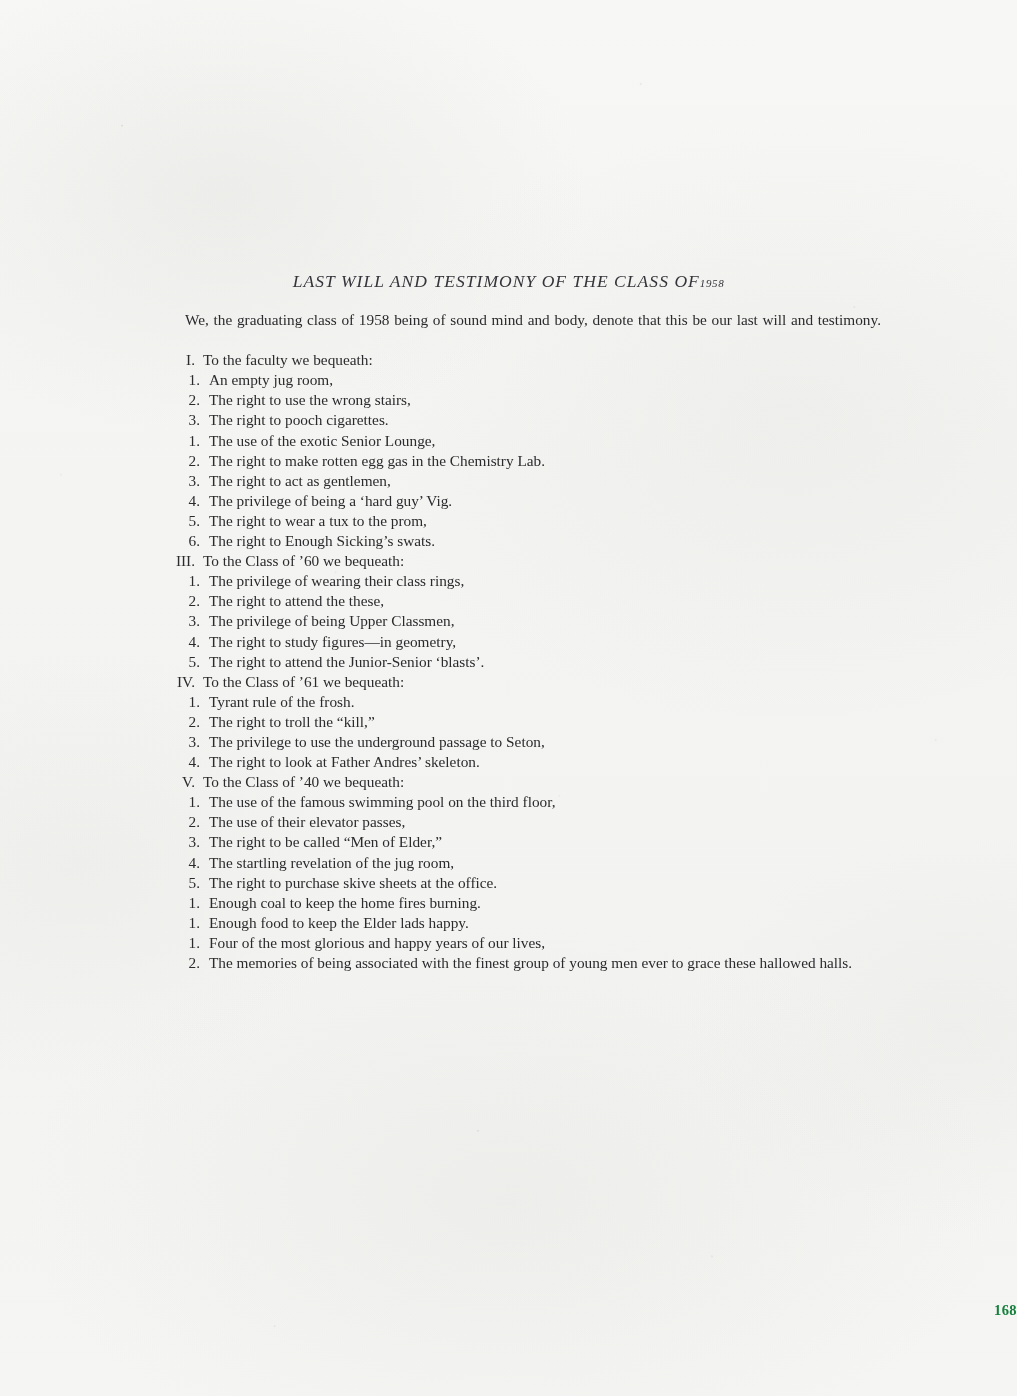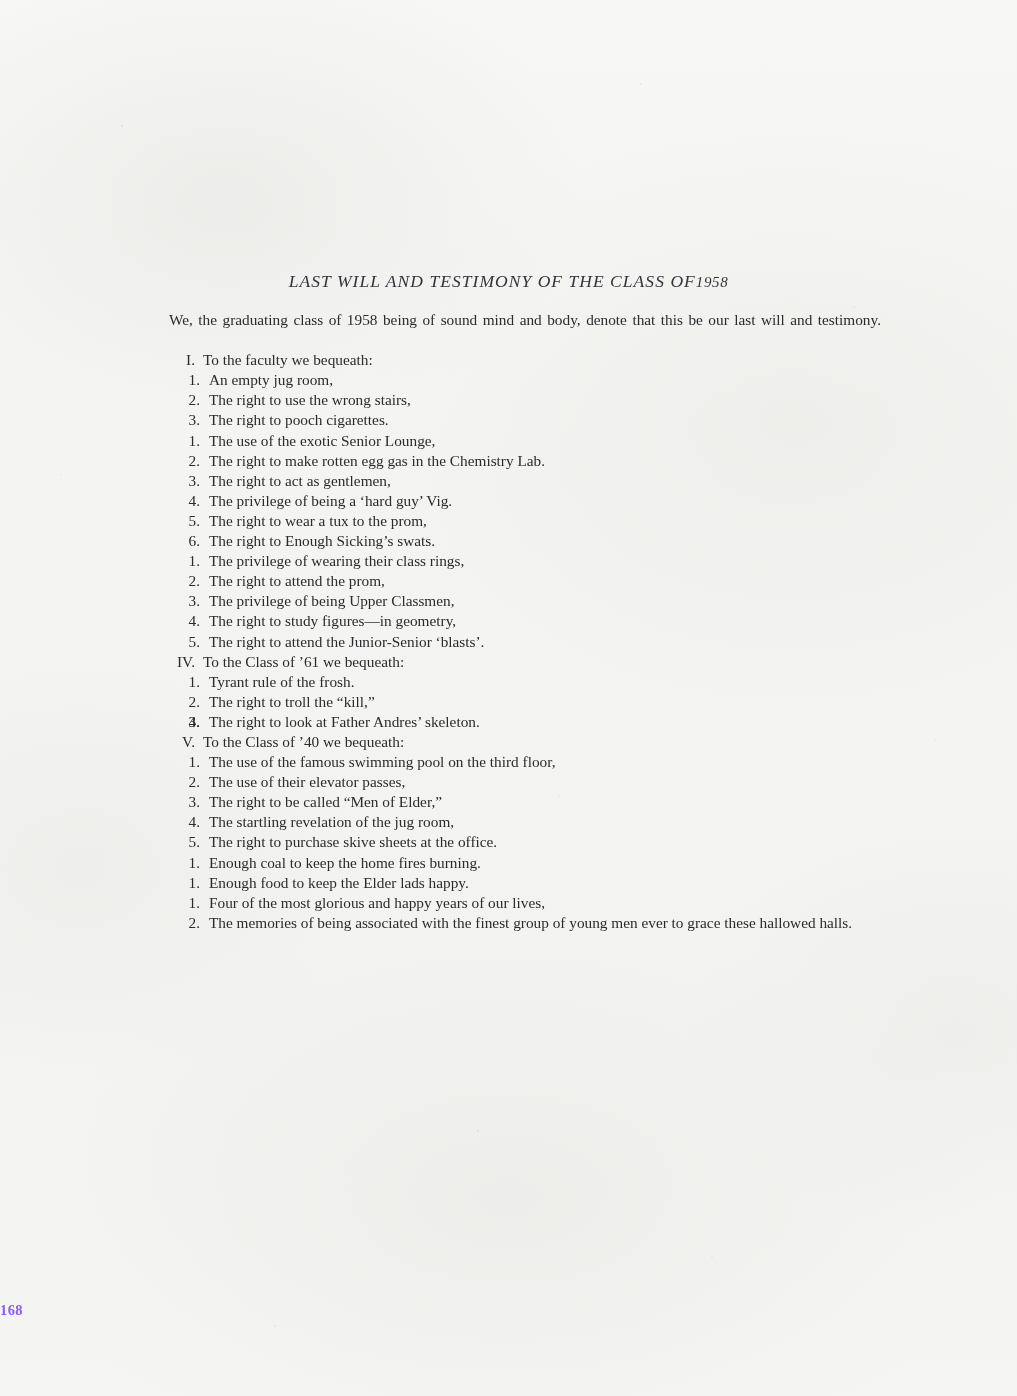--- a/index.html
+++ b/index.html
@@ -60,38 +60,38 @@
     top: 271px;
     width: 1017px;
     text-align: center;
     font-style: italic;
     font-size: 17.5px;
     letter-spacing: 1.05px;
     color: #34343a;
     white-space: nowrap;
   }
   .doc-title .yr {
-    font-size: 15px;
+    font-size: 11px;
     letter-spacing: 0.6px;
   }
 
   
   .body-block {
     position: absolute;
     left: 169px;
     top: 310px;
     width: 712px;
   }
 
   .lede {
     font-size: 15.3px;
     line-height: 20.1px;
     text-align: justify;
     text-justify: inter-word;
-    margin: 0 0 0 0;
+    margin: 0 0 0 16px;
     color: #2b2b2d;
   }
   .lede::after {
     content: "";
     display: inline-block;
     width: 100%;
   }
 
   ol.sections {
     list-style: none;
@@ -132,24 +132,24 @@
     text-align: right;
     color: #2b2b2d;
   }
 
   
   .folio {
     position: absolute;
     left: 0;
     top: 1302px;
     width: 1017px;
-    text-align: left;
+    text-align: right;
     font-size: 14.5px;
     font-weight: bold;
-    color: #8b5cf6;
+    color: #15803d;
     letter-spacing: 0.4px;
   }
 </style>
 </head>
 <body>
 
 <div id="paper"></div>
 <div id="speckle"></div>
 
 <div id="page">
@@ -170,32 +170,33 @@
           <li class="item-row"><span class="num">3.</span><span>The right to pooch cigarettes.</span></li>
         </ol>
         <ol class="items">
           <li class="item-row"><span class="num">1.</span><span>The use of the exotic Senior Lounge,</span></li>
           <li class="item-row"><span class="num">2.</span><span>The right to make rotten egg gas in the Chemistry Lab.</span></li>
           <li class="item-row"><span class="num">3.</span><span>The right to act as gentlemen,</span></li>
           <li class="item-row"><span class="num">4.</span><span>The privilege of being a ‘hard guy’ Vig.</span></li>
           <li class="item-row"><span class="num">5.</span><span>The right to wear a tux to the prom,</span></li>
           <li class="item-row"><span class="num">6.</span><span>The right to Enough Sicking’s swats.</span></li>
         </ol>
+        <li class="section-row"><span class="rn">III.</span><span>To the Class of ’60 we bequeath:</span></li>
         <ol class="items">
           <li class="item-row"><span class="num">1.</span><span>The privilege of wearing their class rings,</span></li>
-          <li class="item-row"><span class="num">2.</span><span>The right to attend the prom,</span></li>
+          <li class="item-row"><span class="num">2.</span><span>The right to attend the these,</span></li>
           <li class="item-row"><span class="num">3.</span><span>The privilege of being Upper Classmen,</span></li>
           <li class="item-row"><span class="num">4.</span><span>The right to study figures—in geometry,</span></li>
           <li class="item-row"><span class="num">5.</span><span>The right to attend the Junior-Senior ‘blasts’.</span></li>
         </ol>
         <li class="section-row"><span class="rn">IV.</span><span>To the Class of ’61 we bequeath:</span></li>
         <ol class="items">
           <li class="item-row"><span class="num">1.</span><span>Tyrant rule of the frosh.</span></li>
           <li class="item-row"><span class="num">2.</span><span>The right to troll the “kill,”</span></li>
-          <li class="item-row"><span class="num">3.</span></li>
+          <li class="item-row"><span class="num">3.</span><span>The privilege to use the underground passage to Seton,</span></li>
           <li class="item-row"><span class="num">4.</span><span>The right to look at Father Andres’ skeleton.</span></li>
         </ol>
         <li class="section-row"><span class="rn">V.</span><span>To the Class of ’40 we bequeath:</span></li>
         <ol class="items">
           <li class="item-row"><span class="num">1.</span><span>The use of the famous swimming pool on the third floor,</span></li>
           <li class="item-row"><span class="num">2.</span><span>The use of their elevator passes,</span></li>
           <li class="item-row"><span class="num">3.</span><span>The right to be called “Men of Elder,”</span></li>
           <li class="item-row"><span class="num">4.</span><span>The startling revelation of the jug room,</span></li>
           <li class="item-row"><span class="num">5.</span><span>The right to purchase skive sheets at the office.</span></li>
         </ol>

